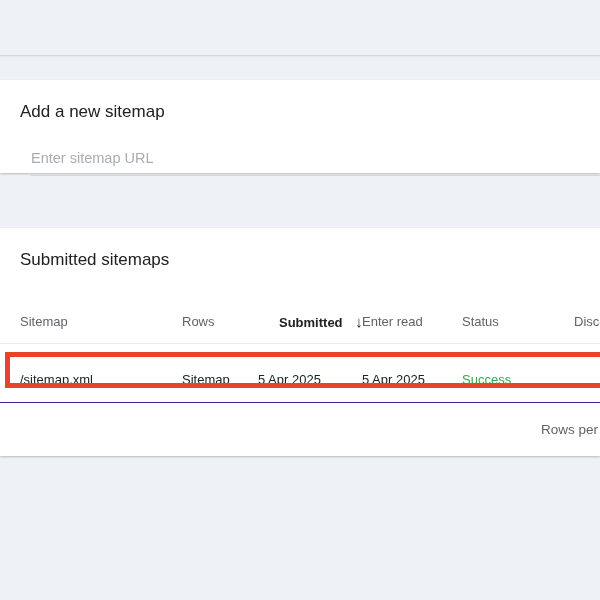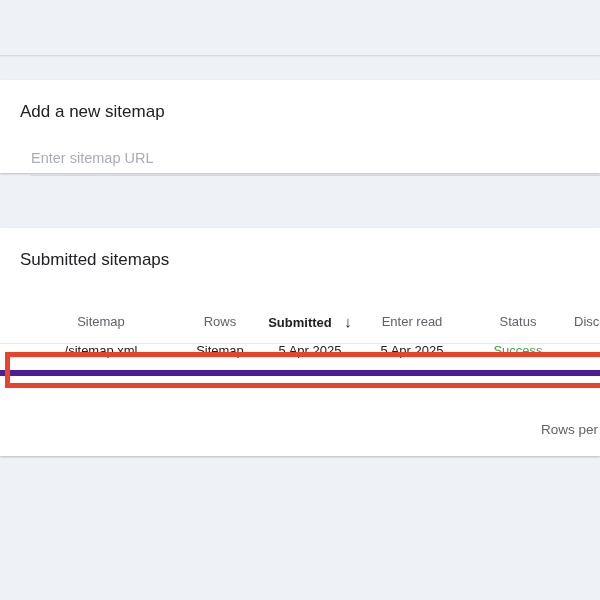--- a/index.html
+++ b/index.html
@@ -53,37 +53,36 @@
   }
   .sitemap-input::placeholder { color:#a9adb2; opacity:1; }
 
   
   .tbl-grid {
     position:absolute; left:0; right:0;
     display:grid;
     grid-template-columns:162px 76px 104px 100px 112px 1fr;
     align-items:center;
     padding-left:20px;
-    text-align:center;
   }
   .tbl-header {
     top:72px; height:44px;
     border-bottom:1px solid #e8eaed;
   }
   .th {
     font-size:13px; color:#5f6368; white-space:nowrap; cursor:pointer;
   }
-  .th.sorted { color:#202124; font-weight:bold; }
+  .th.sorted { color:#202124; font-weight:bold;margin-left:21px; }
   .sort-arrow {
     display:inline-block; margin-left:9px;
     font-size:15px; font-weight:400; color:#202124;
   }
   .tbl-row {
-    top:102px; height:46px;
-    border-bottom:6px solid #4c1d95;
+    top:129px; height:46px;
+    border-bottom:1px solid #4c1d95;
     cursor:pointer;
   }
   .td { font-size:13px; color:#202124; white-space:nowrap; }
   .td.status-success { color:#34a853; }
 
   
   .pagination {
     position:absolute; left:0; right:0; top:173px; height:55px;
   }
   .rows-per-page {

